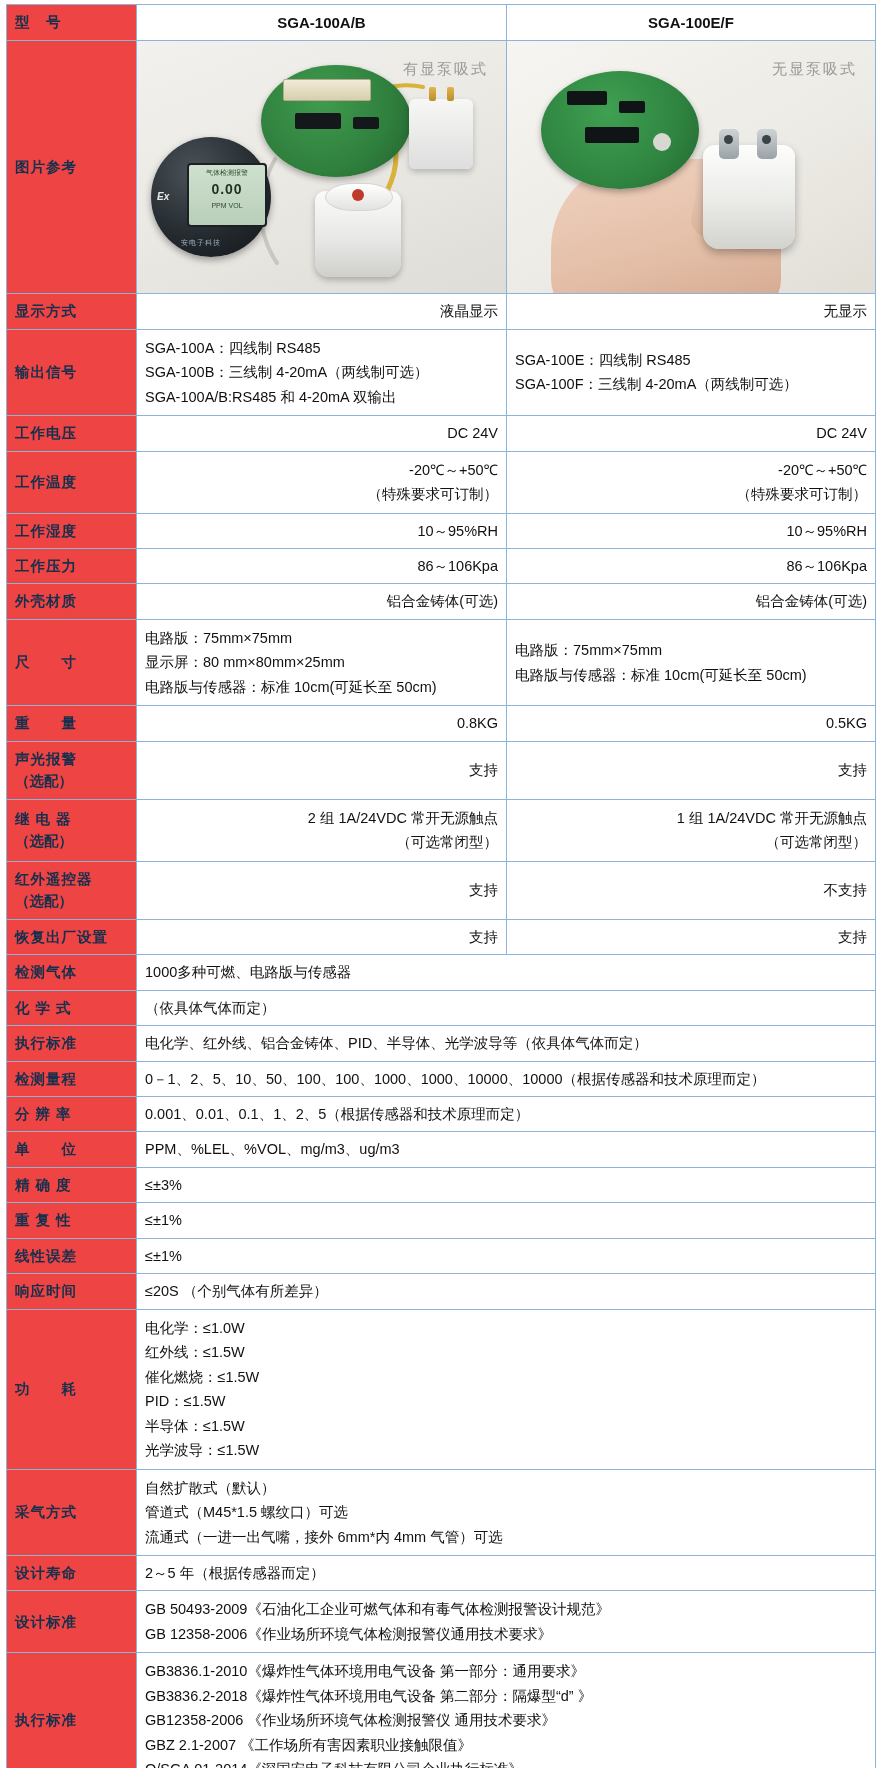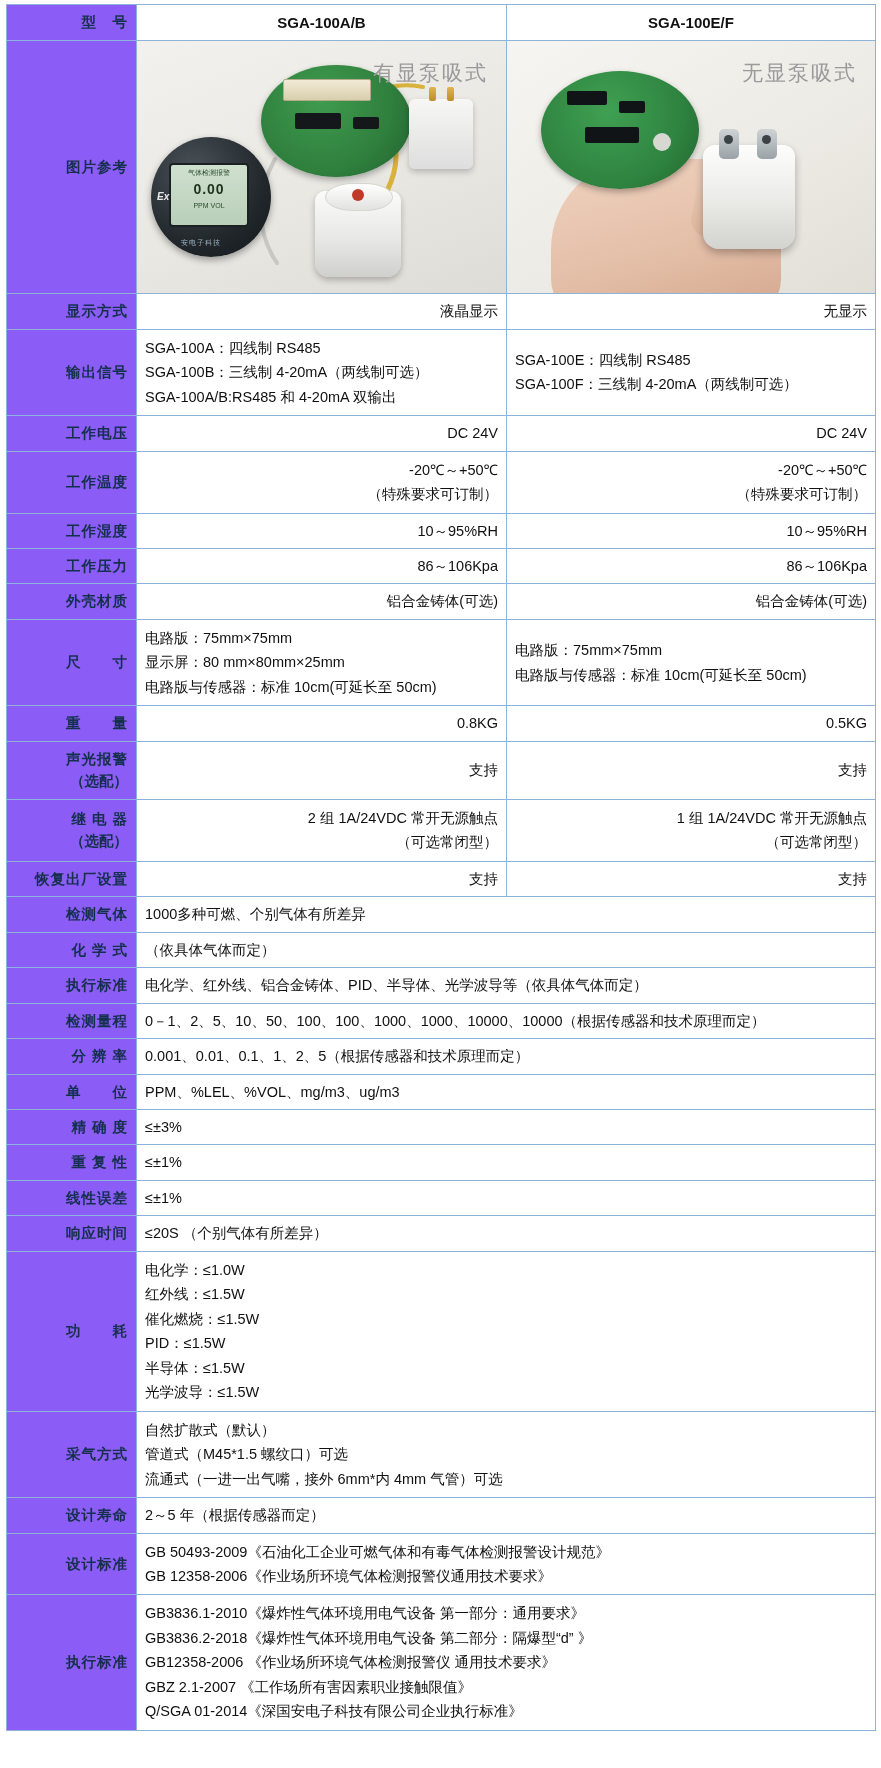--- a/index.html
+++ b/index.html
@@ -29,22 +29,22 @@
     vertical-align: middle;
     line-height: 1.55;
     word-break: break-word;
   }
   
   col.c-label { width: 130px; }
   col.c-a { width: 370px; }
   col.c-b { width: 369px; }
 
   td.label {
-    background: #8b5cf6;
-    text-align: right;
+    background: #ef4444;
+    text-align: left;
     font-weight: bold;
     letter-spacing: 1px;
     color: #14304d;
     padding: 6px 4px;
   }
   td.label .sub {
     display: block;
     font-weight: bold;
     letter-spacing: 0;
   }
@@ -74,21 +74,21 @@
   }
   .photo-inner {
     position: absolute;
     inset: 0;
     overflow: hidden;
   }
   .photo-caption {
     position: absolute;
     top: 16px;
     right: 18px;
-    font-size: 21px;
+    font-size: 15px;
     color: #9a9a9a;
     letter-spacing: 2px;
     z-index: 6;
   }
   
   .bg-a {
     position: absolute;
     inset: 0;
     background: linear-gradient(160deg, #f2f1ed 0%, #e9e8e3 55%, #dedcd6 100%);
   }
@@ -97,21 +97,21 @@
     left: 14px;
     top: 96px;
     width: 120px;
     height: 120px;
     border-radius: 50%;
     background: radial-gradient(circle at 35% 28%, #4a5258 0%, #22282c 60%, #11161a 100%);
     box-shadow: 0 3px 7px rgba(0,0,0,.35);
   }
   .disp-screen {
     position: absolute;
-    left: 18px;
+    left: 36px;
     top: 26px;
     width: 76px;
     height: 60px;
     border-radius: 4px;
     background: linear-gradient(180deg, #cfe0cf 0%, #b9cfb8 100%);
     border: 2px solid #1a2024;
   }
   .disp-screen .row1 {
     font-size: 7px;
     color: #2b4a2b;
@@ -496,30 +496,38 @@
           </div>
         </td>
         <td class="center">
           <div class="lines">
             <div>1 组 1A/24VDC 常开无源触点</div>
             <div>（可选常闭型）</div>
           </div>
         </td>
       </tr>
 
+      <tr>
+        <td class="label">
+          <span>红外遥控器</span>
+          <span class="sub">（选配）</span>
+        </td>
+        <td class="center">支持</td>
+        <td class="center">不支持</td>
+      </tr>
 
       <tr>
         <td class="label">恢复出厂设置</td>
         <td class="center">支持</td>
         <td class="center">支持</td>
       </tr>
 
       <tr>
         <td class="label">检测气体</td>
-        <td class="left" colspan="2">1000多种可燃、个别气体有所差异</td>
+        <td class="left" colspan="2">1000多种可燃、电路版与传感器</td>
       </tr>
 
       <tr>
         <td class="label">化 学 式</td>
         <td class="left" colspan="2">（依具体气体而定）</td>
       </tr>
 
       <tr>
         <td class="label">执行标准</td>
         <td class="left" colspan="2">电化学、红外线、铝合金铸体、PID、半导体、光学波导等（依具体气体而定）</td>

